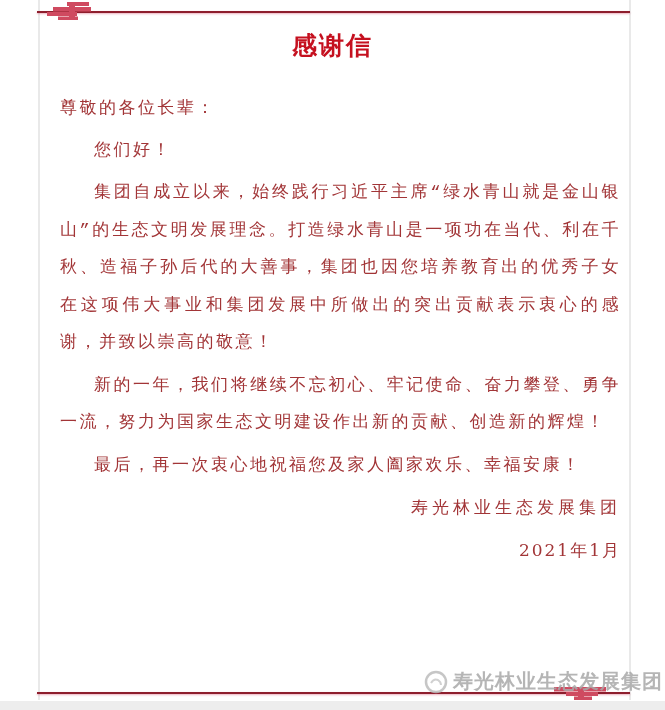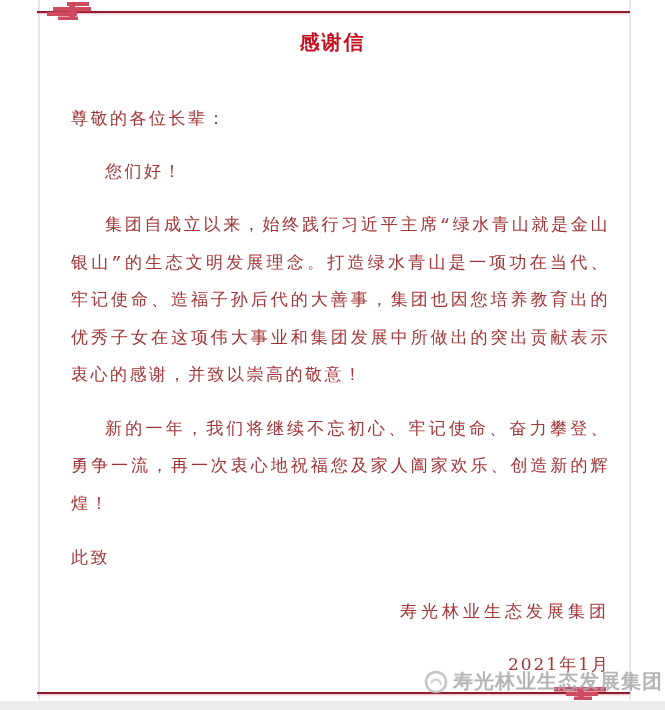--- a/index.html
+++ b/index.html
@@ -13,29 +13,29 @@
   .page-edge.right{left:629px;}
 
   .top-rule{position:absolute;left:37px;top:11px;width:593px;height:2px;background:#8e1e2d;box-shadow:0 1px 2px rgba(214,80,110,.45);}
   .emblem-top{position:absolute;left:8px;top:-9px;}
   .bottom-rule{position:absolute;left:37px;top:692px;width:593px;height:2px;background:#8e1e2d;box-shadow:0 1px 2px rgba(214,80,110,.45);}
   .emblem-bottom{position:absolute;right:18px;top:-5px;}
 
   .title{
     position:absolute;left:0;top:29px;width:100%;margin:0;
     text-align:center;font-family:"DejaVu Sans","Liberation Sans",sans-serif;
-    font-size:20px;font-weight:bold;color:#c5101f;letter-spacing:2px;
+    font-size:25px;font-weight:bold;color:#c5101f;letter-spacing:2px;
   }
 
   .letter-body{
     position:absolute;left:55px;top:84px;width:571px;
     font-size:17px;line-height:37.5px;color:#a23537;
     letter-spacing:2.5px;text-align:justify;
   }
-  .letter-body p{margin:16px;padding:0;}
+  .letter-body p{margin:5px;padding:0;}
   .indent{text-indent:2em;font-family:Liberation Mono, monospace;}
   .signature{text-align:right;padding-right:80px;letter-spacing:4px;}
   .date{text-align:right;padding-right:122px;letter-spacing:2px;}
 
   .watermark{
     position:absolute;left:424px;top:668px;display:flex;align-items:center;gap:5px;
     color:#a9a9a9;font-family:"DejaVu Sans","Liberation Sans",sans-serif;
     font-weight:bold;font-size:20px;letter-spacing:1px;white-space:nowrap;z-index:3;
     opacity:.85;
   }
@@ -55,23 +55,23 @@
     <rect x="13" y="14.5" width="20" height="3.5" fill="#cf4a60"></rect>
     <rect x="24" y="2" width="6" height="15" fill="#cf4a60"></rect>
   </svg>
 </div>
 
 <h1 class="title">感谢信</h1>
 
 <div class="letter-body">
   <p class="salutation">尊敬的各位长辈：</p>
   <p class="indent">您们好！</p>
-  <p class="indent">集团自成立以来，始终践行习近平主席“绿水青山就是金山银山”的生态文明发展理念。打造绿水青山是一项功在当代、牢记使命、造福子孙后代的大善事，集团也因您培养教育出的优秀子女在这项伟大事业和集团发展中所做出的突出贡献表示衷心的感谢，并致以崇高的敬意！</p>
-  <p class="indent">新的一年，我们将继续不忘初心、牢记使命、奋力攀登、勇争一流，再一次衷心地祝福您及家人阖家欢乐、创造新的辉煌！</p>
-  <p>此致</p>
+  <p class="indent">集团自成立以来，始终践行习近平主席“绿水青山就是金山银山”的生态文明发展理念。打造绿水青山是一项功在当代、利在千秋、造福子孙后代的大善事，集团也因您培养教育出的优秀子女在这项伟大事业和集团发展中所做出的突出贡献表示衷心的感谢，并致以崇高的敬意！</p>
+  <p class="indent">新的一年，我们将继续不忘初心、牢记使命、奋力攀登、勇争一流，努力为国家生态文明建设作出新的贡献、创造新的辉煌！</p>
+  <p class="indent">最后，再一次衷心地祝福您及家人阖家欢乐、幸福安康！</p>
   <p class="signature">寿光林业生态发展集团</p>
   <p class="date">2021年1月</p>
 </div>
 
 <div class="watermark">
   <svg width="24" height="24" viewBox="0 0 24 24">
     <circle cx="12" cy="12" r="10" fill="none" stroke="#bdbdbd" stroke-width="2.5"></circle>
     <path d="M7 13 q3 -5 7 -3 q3 2 3 5" fill="none" stroke="#c9c9c9" stroke-width="2"></path>
   </svg>
   <span>寿光林业生态发展集团</span>

